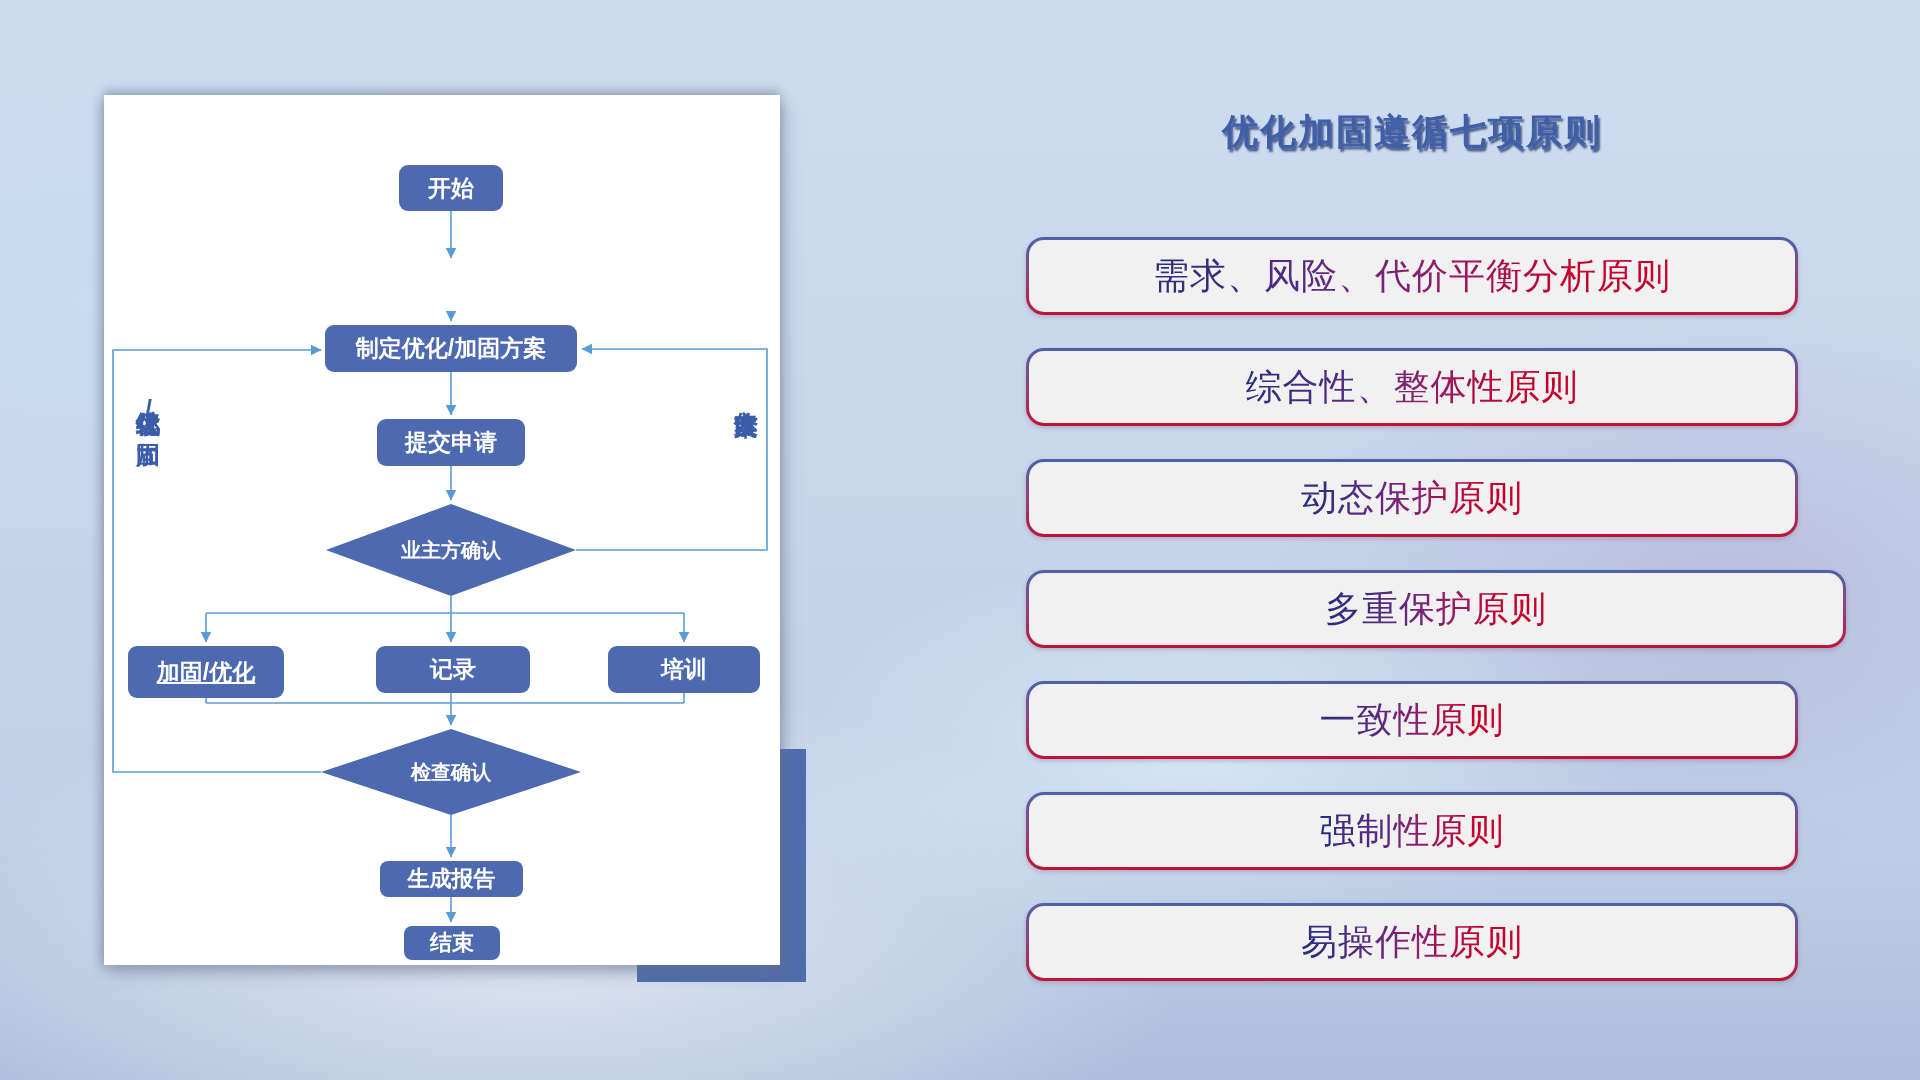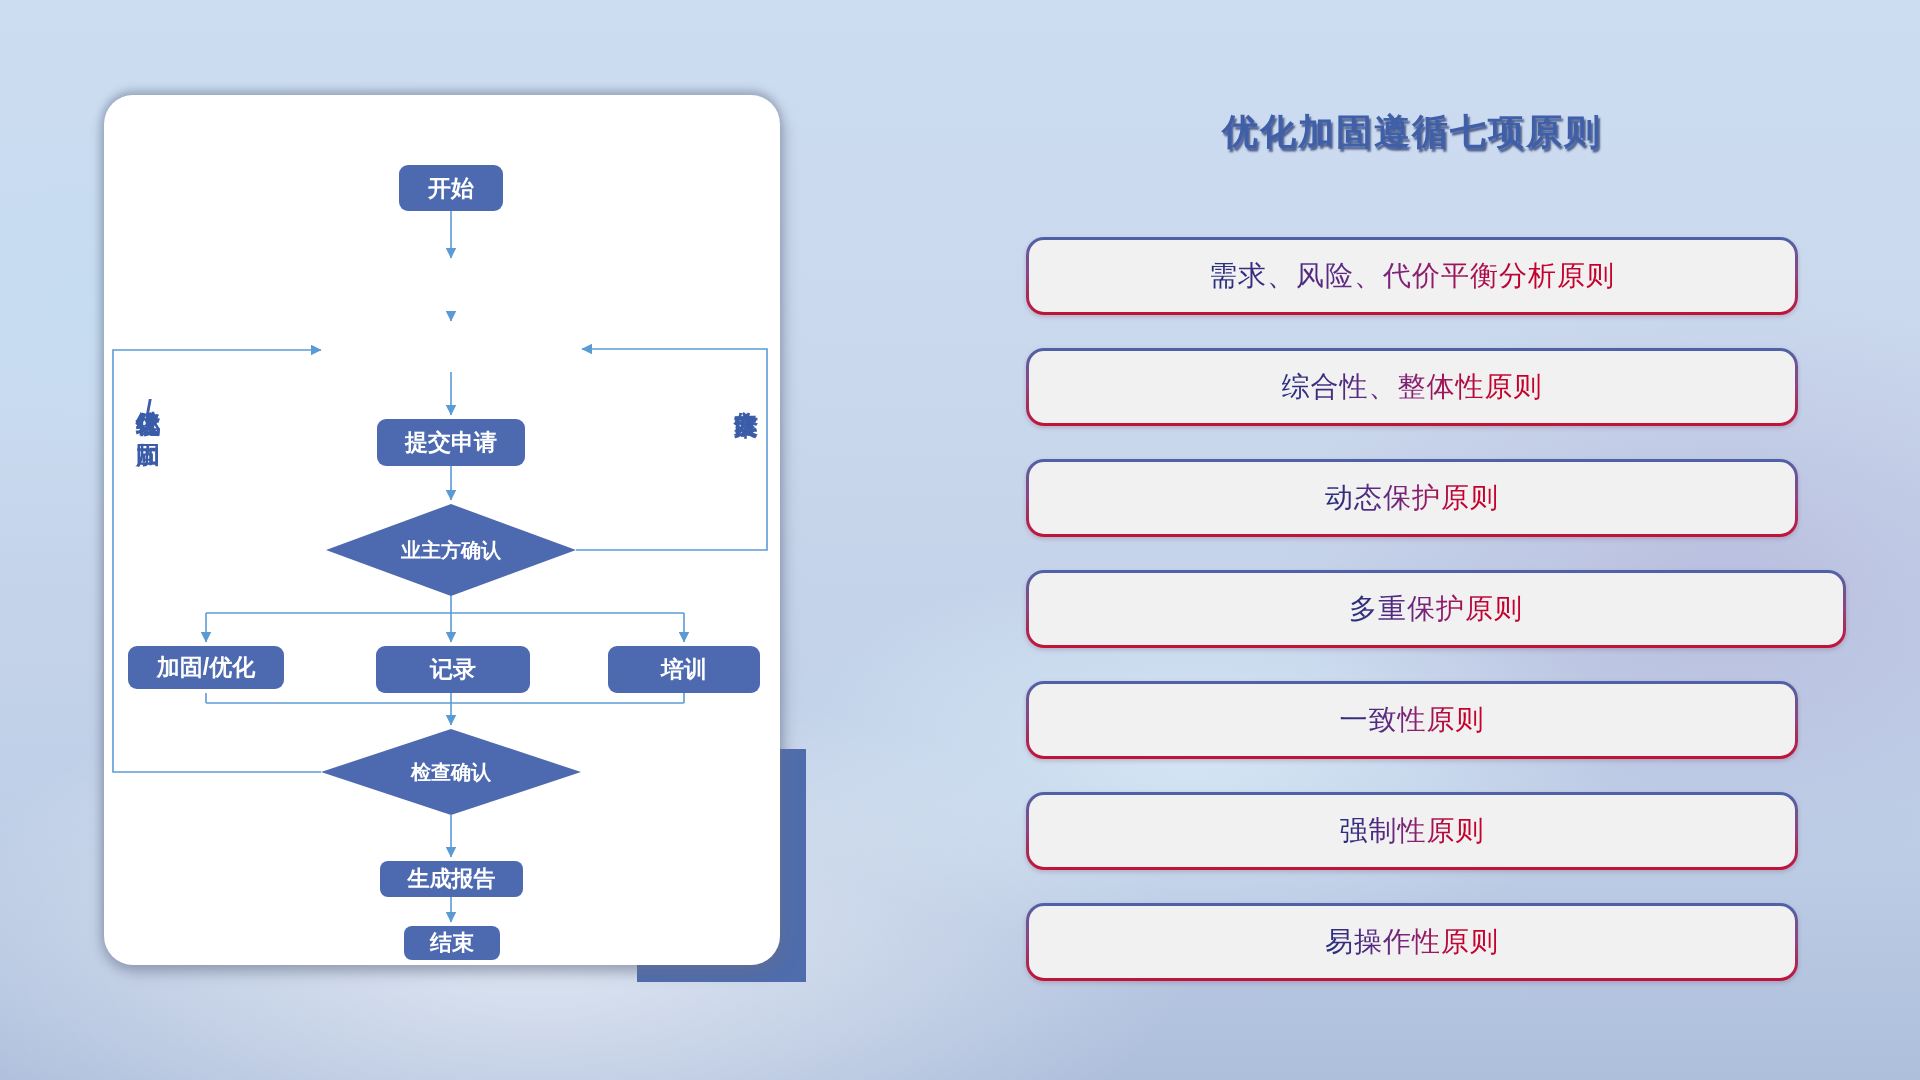--- a/index.html
+++ b/index.html
@@ -15,21 +15,20 @@
   }
   
   .accent-rect{
     position:absolute;left:637px;top:749px;width:169px;height:233px;
     background:var(--accent_rect,#4f6cad);z-index:1;
   }
   .card{
     position:absolute;left:104px;top:95px;width:676px;height:870px;
     background:var(--card_bg,#ffffff);z-index:2;
     box-shadow:0 -5px 9px rgba(105,115,140,0.45),6px 9px 14px rgba(105,115,140,0.35),-5px 5px 10px rgba(105,115,140,0.28);
-    border-radius:29px;
   }
   .card svg{position:absolute;left:0;top:0;z-index:1;}
   .conn{stroke:var(--connector,#5b9bd5);stroke-width:1.6;fill:none;}
   .fnode{
     position:absolute;z-index:2;background:var(--node_fill,#4d6ab0);
     color:#fff;font-weight:bold;font-size:23px;border-radius:9px;
     display:flex;align-items:center;justify-content:center;white-space:nowrap;
   }
   .fnode.small{font-size:22px;border-radius:8px;}
   .fdiamond{
@@ -55,21 +54,21 @@
     border-radius:18px;padding:0;
     background:linear-gradient(180deg,var(--border_top,#4d62a8) 0%,#8d4580 48%,var(--border_bottom,#c11236) 100%);
     box-shadow:0 2px 4px rgba(110,60,90,0.25);
   }
   .principle-inner{
     position:absolute;left:3px;top:3px;right:3px;bottom:3px;border-radius:15px;
     background:var(--principle_fill,#f2f1f1);
     display:flex;align-items:center;justify-content:center;
   }
   .principle-label{
-    display:inline-block;font-size:28px;letter-spacing:1px;white-space:nowrap;
+    display:inline-block;font-size:36px;letter-spacing:1px;white-space:nowrap;
     background:linear-gradient(90deg,var(--text_grad_start,#252e7d) 0%,#5c2a82 32%,var(--text_grad_mid,#8a2070) 52%,var(--text_grad_end,#c4002c) 80%);
     -webkit-background-clip:text;background-clip:text;color:transparent;
   }
 </style>
 </head>
 <body>
 
 <div class="accent-rect"></div>
 
 <div class="card">
@@ -102,26 +101,27 @@
     <path class="conn" d="M347,802 L347,827" marker-end="url(#arrow)"></path>
 
     <path class="conn" d="M217,677 L9,677 L9,255 L217,255" marker-end="url(#arrow)"></path>
 
     <path class="conn" d="M472,455 L663,455 L663,254 L478,254" marker-end="url(#arrow)"></path>
   </svg>
 
   <div class="fnode" style="left:295px;top:70px;width:104px;height:46px;">开始</div>
 
 
+  <div class="fnode" style="left:221px;top:230px;width:252px;height:47px;">制定优化/加固方案</div>
 
   <div class="fnode" style="left:273px;top:324px;width:148px;height:47px;">提交申请</div>
 
   <div class="fdiamond" style="left:222px;top:409px;width:250px;height:92px;">业主方确认</div>
 
-  <div class="fnode" style="left:24px;top:551px;width:156px;height:43px;">加固/优化</div>
+  <div class="fnode" style="left:24px;top:551px;width:156px;height:52px;text-decoration:underline;">加固/优化</div>
 
   <div class="fnode" style="left:272px;top:551px;width:154px;height:47px;">记录</div>
 
   <div class="fnode" style="left:504px;top:551px;width:152px;height:47px;">培训</div>
 
   <div class="fdiamond" style="left:217px;top:634px;width:260px;height:86px;">检查确认</div>
 
   <div class="fnode small" style="left:276px;top:766px;width:143px;height:36px;">生成报告</div>
 
   <div class="fnode small" style="left:300px;top:831px;width:96px;height:34px;">结束</div>

